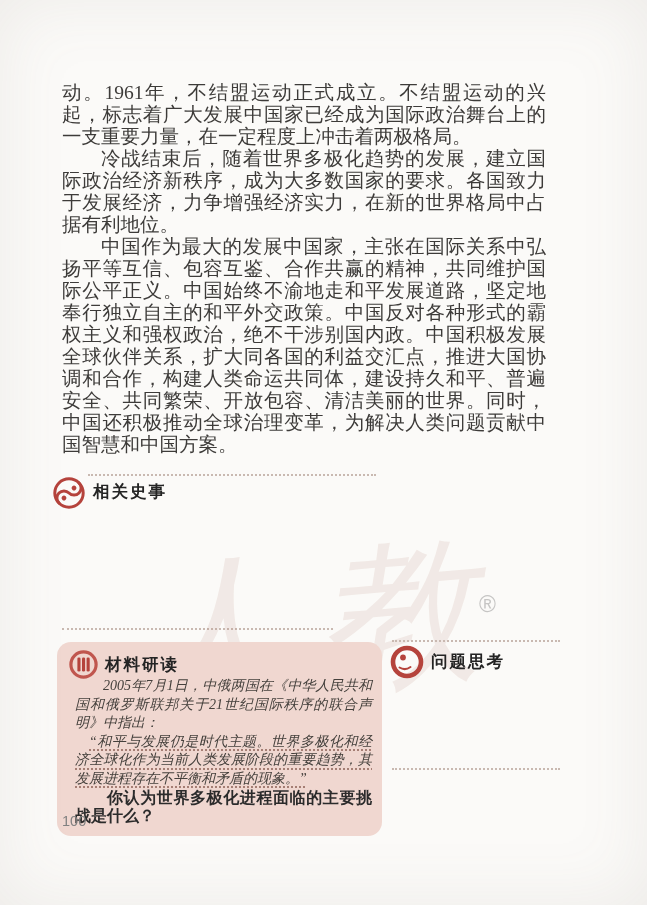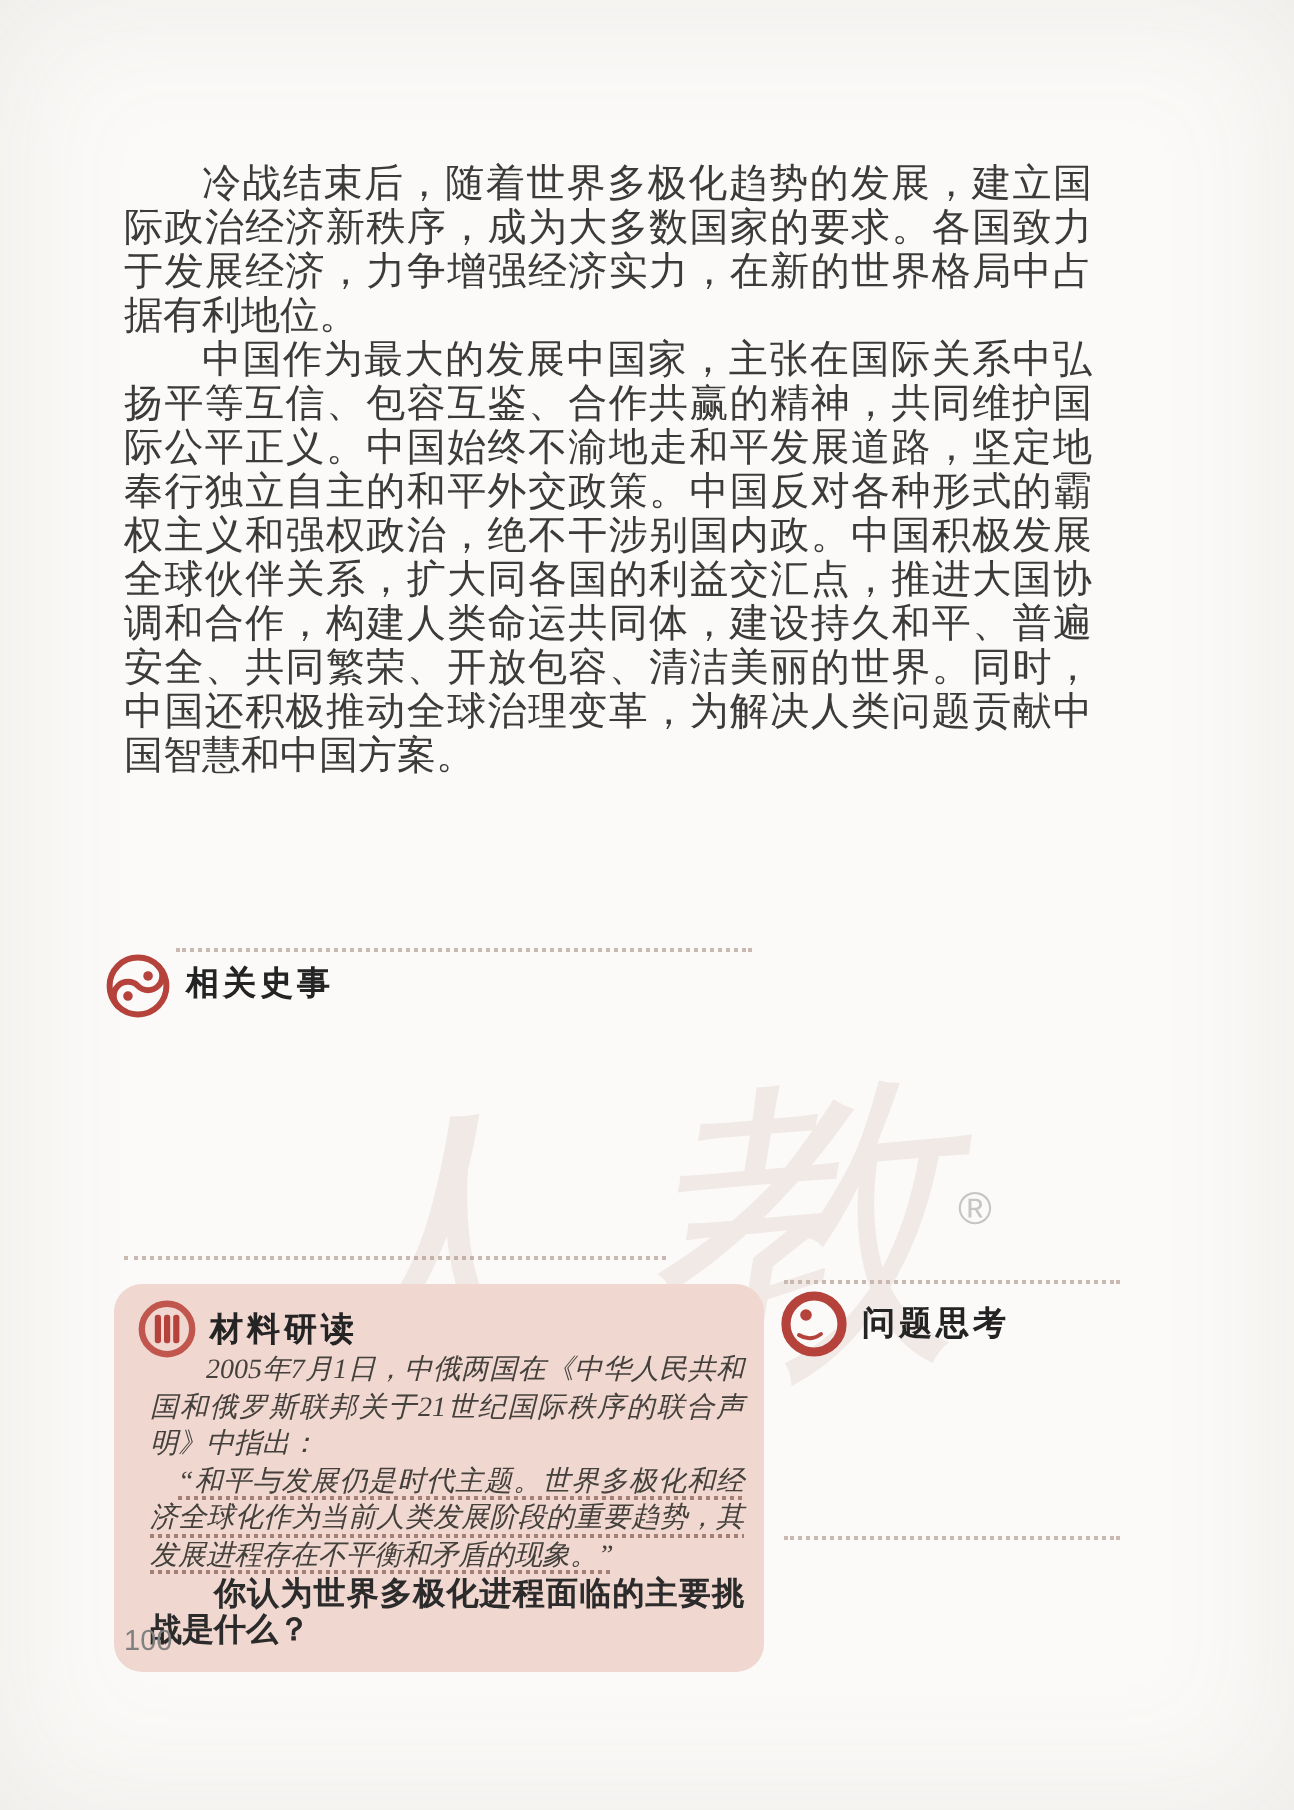--- a/index.html
+++ b/index.html
@@ -89,20 +89,21 @@
   }
   .footer .pageno { font-size:14.5px; color:#818181; }
   .footer .booktitle { font-size:13px; color:#9b9b9b; letter-spacing:1.5px; }
 </style>
 </head>
 <body>
 
 <div class="page">
 
   <div class="main-text">
+    <p>动。1961年，不结盟运动正式成立。不结盟运动的兴起，标志着广大发展中国家已经成为国际政治舞台上的一支重要力量，在一定程度上冲击着两极格局。</p>
     <p class="p-indent">冷战结束后，随着世界多极化趋势的发展，建立国际政治经济新秩序，成为大多数国家的要求。各国致力于发展经济，力争增强经济实力，在新的世界格局中占据有利地位。</p>
     <p class="p-indent">中国作为最大的发展中国家，主张在国际关系中弘扬平等互信、包容互鉴、合作共赢的精神，共同维护国际公平正义。中国始终不渝地走和平发展道路，坚定地奉行独立自主的和平外交政策。中国反对各种形式的霸权主义和强权政治，绝不干涉别国内政。中国积极发展全球伙伴关系，扩大同各国的利益交汇点，推进大国协调和合作，构建人类命运共同体，建设持久和平、普遍安全、共同繁荣、开放包容、清洁美丽的世界。同时，中国还积极推动全球治理变革，为解决人类问题贡献中国智慧和中国方案。</p>
   </div>
 
   <div class="dotline" style="left:88px; top:474px; width:288px;"></div>
   <span class="rel-icon">
     <svg width="36" height="36" viewBox="0 0 36 36">
       <g fill="none" stroke="#b5433c" stroke-width="3" stroke-linecap="round" transform="rotate(45 18 18)">
         <circle cx="18" cy="18" r="14.2"></circle>
         <path d="M18 3.8 a7.1 7.1 0 0 1 0 14.2 a7.1 7.1 0 0 0 0 14.2"></path>

